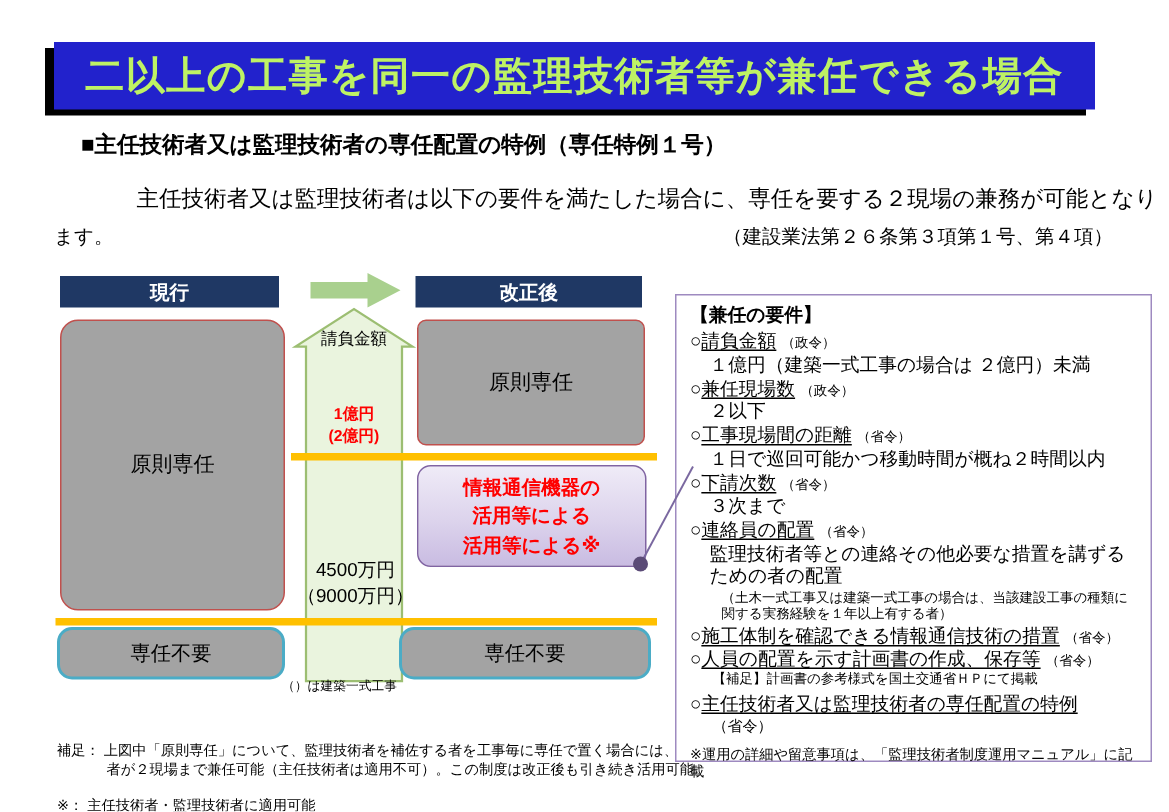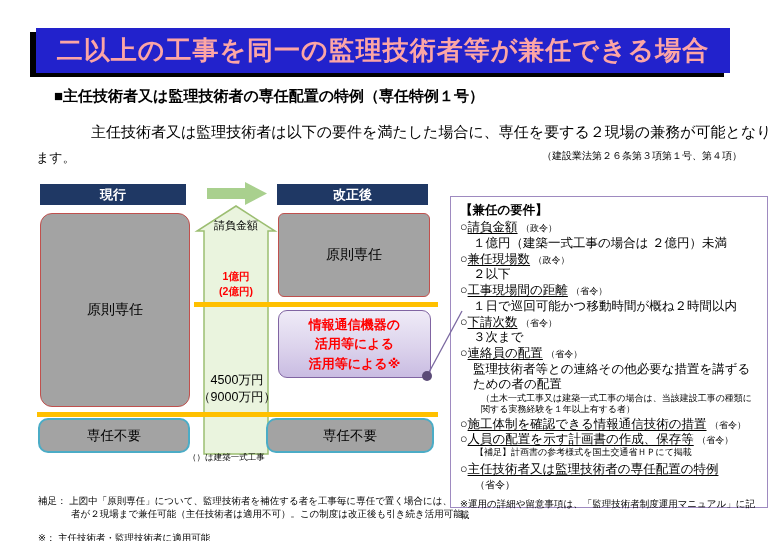--- a/index.html
+++ b/index.html
@@ -7,29 +7,29 @@
     position:relative; width:779px; height:541px; overflow:hidden;
     background:#ffffff; font-family:"Liberation Sans","DejaVu Sans",sans-serif;
     color:#000;
   }
   .abs { position:absolute; }
 
   
   .banner {
     left:36px; top:28px; width:694px; height:45px;
     background:#2222CC; box-shadow:-6px 4px 0 #000000;
-    color:#fca5a5; font-size:26px; font-weight:bold; letter-spacing:1px;
+    color:#bef264; font-size:26px; font-weight:bold; letter-spacing:1px;
     display:flex; align-items:center; justify-content:center;
     z-index:5;
   }
   .subtitle { left:54px; top:87px; font-size:15px; font-weight:bold; z-index:5;font-family:Liberation Serif, serif; }
 
   .intro-line1 { left:64px; top:123px; font-size:15px; z-index:5;margin-left:27px; }
   .intro-line2 { left:36px; top:149px; font-size:13px; z-index:5; }
-  .legal-ref  { right:37px; top:149px; font-size:10px; z-index:5; }
+  .legal-ref  { right:37px; top:149px; font-size:13px; z-index:5; }
 
   
   .col-hdr {
     background:#1F3864; color:#fff; font-size:13px; font-weight:bold;
     display:flex; align-items:center; justify-content:center; z-index:6;
   }
   .hdr-current { left:40px;  top:184px; width:146px; height:21px; }
   .hdr-revised { left:277px; top:184px; width:151px; height:21px; }
 
   

